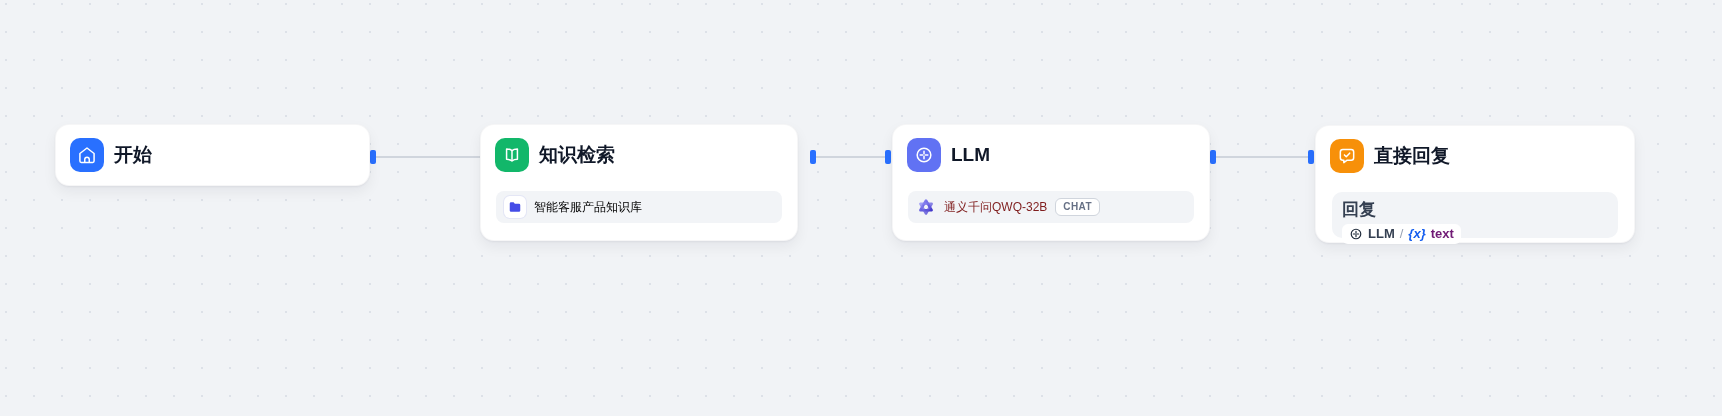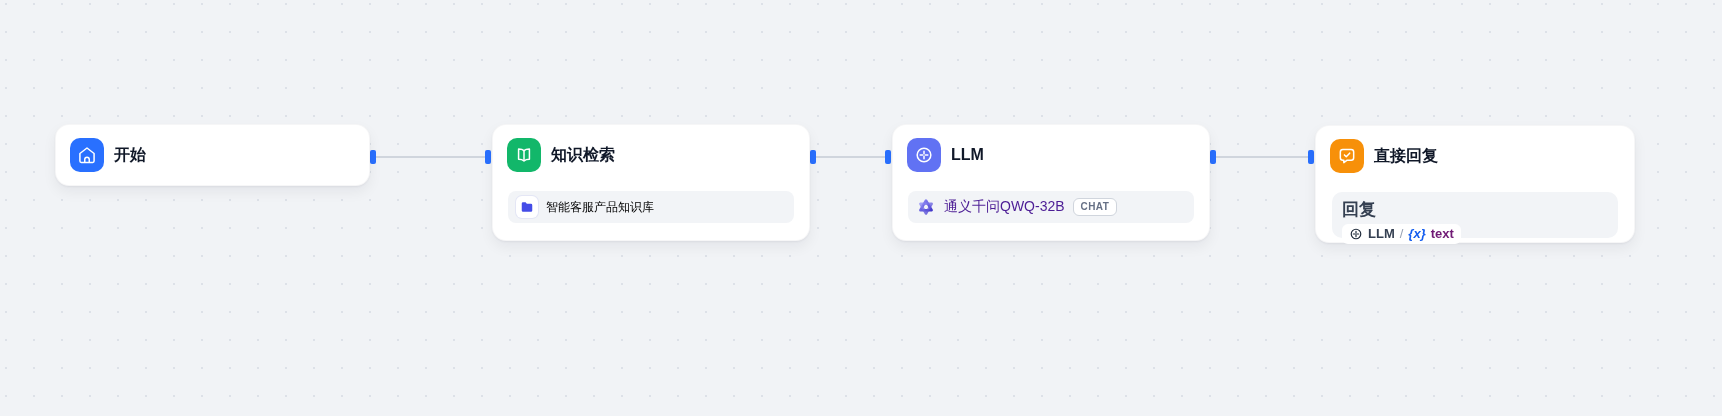--- a/index.html
+++ b/index.html
@@ -27,21 +27,21 @@
     display: flex; align-items: center; gap: 10px;
     height: 34px; margin: 13px 14px 0 14px;
   }
   .node-icon {
     width: 34px; height: 34px; border-radius: 10px;
     display: flex; align-items: center; justify-content: center;
     flex: 0 0 auto;
   }
   .node-icon svg { width: 20px; height: 20px; }
   .node-title {
-    font-size: 16px; font-weight: 700; color: #101828;
+    font-size: 19px; font-weight: 700; color: #101828;
     white-space: nowrap;
   }
 
   .icon-bg-start     { background: #2970ff; }
   .icon-bg-knowledge { background: #12b76a; }
   .icon-bg-llm      { background: #6172f3; }
   .icon-bg-answer    { background: #f79009; }
 
   .node-row {
     height: 32px; margin: 19px 15px 0 15px;
@@ -51,21 +51,21 @@
   }
   .kb-chip {
     width: 22px; height: 22px; border-radius: 6px; background: #ffffff;
     display: flex; align-items: center; justify-content: center;
     box-shadow: 0 0 0 1px rgba(68,76,231,0.08);
   }
   .kb-chip svg { width: 14px; height: 14px; }
   .kb-name { font-size: 12px; color: #000000; white-space: nowrap; }
 
   .model-logo { width: 20px; height: 20px; flex: 0 0 auto; }
-  .model-name { font-size: 14px; color: #4c1d95; white-space: nowrap; }
+  .model-name { font-size: 12px; color: #7f1d1d; white-space: nowrap; }
   .model-badge {
     font-size: 10px; font-weight: 600; letter-spacing: 0.4px;
     color: #667085; background: #ffffff;
     border: 1px solid #d0d5dd; border-radius: 6px;
     padding: 2px 7px; line-height: 1.2;
   }
 
   .reply-section {
     margin: 19px 16px 0 16px; height: 46px;
     background: #f2f4f7; border-radius: 10px;
@@ -115,21 +115,21 @@
       <div class="node-icon icon-bg-start">
         <svg viewBox="0 0 24 24" fill="none">
           <path d="M3.5 10.2 L12 3.6 L20.5 10.2 V19.3 A1.6 1.6 0 0 1 18.9 20.9 H5.1 A1.6 1.6 0 0 1 3.5 19.3 Z" stroke="#fff" stroke-width="1.8" stroke-linejoin="round"></path>
           <path d="M9.3 20.9 V17.3 A2.7 2.7 0 0 1 14.7 17.3 V20.9" stroke="#fff" stroke-width="1.8"></path>
         </svg>
       </div>
       <div class="node-title">开始</div>
     </div>
   </div>
 
-  <div class="node" style="left:492px;top:124px;width:318px;height:117px;">
+  <div class="node" style="left:480px;top:124px;width:318px;height:117px;">
     <div class="node-header">
       <div class="node-icon icon-bg-knowledge">
         <svg viewBox="0 0 24 24" fill="none">
           <path d="M12 6.8 C10.3 5.2 8.2 4.8 5.5 4.8 V17.2 C8.2 17.2 10.3 17.7 12 19.2 C13.7 17.7 15.8 17.2 18.5 17.2 V4.8 C15.8 4.8 13.7 5.2 12 6.8 Z" stroke="#fff" stroke-width="1.8" stroke-linejoin="round"></path>
           <path d="M12 6.8 V19.2" stroke="#fff" stroke-width="1.8"></path>
         </svg>
       </div>
       <div class="node-title">知识检索</div>
     </div>
     <div class="node-row">

